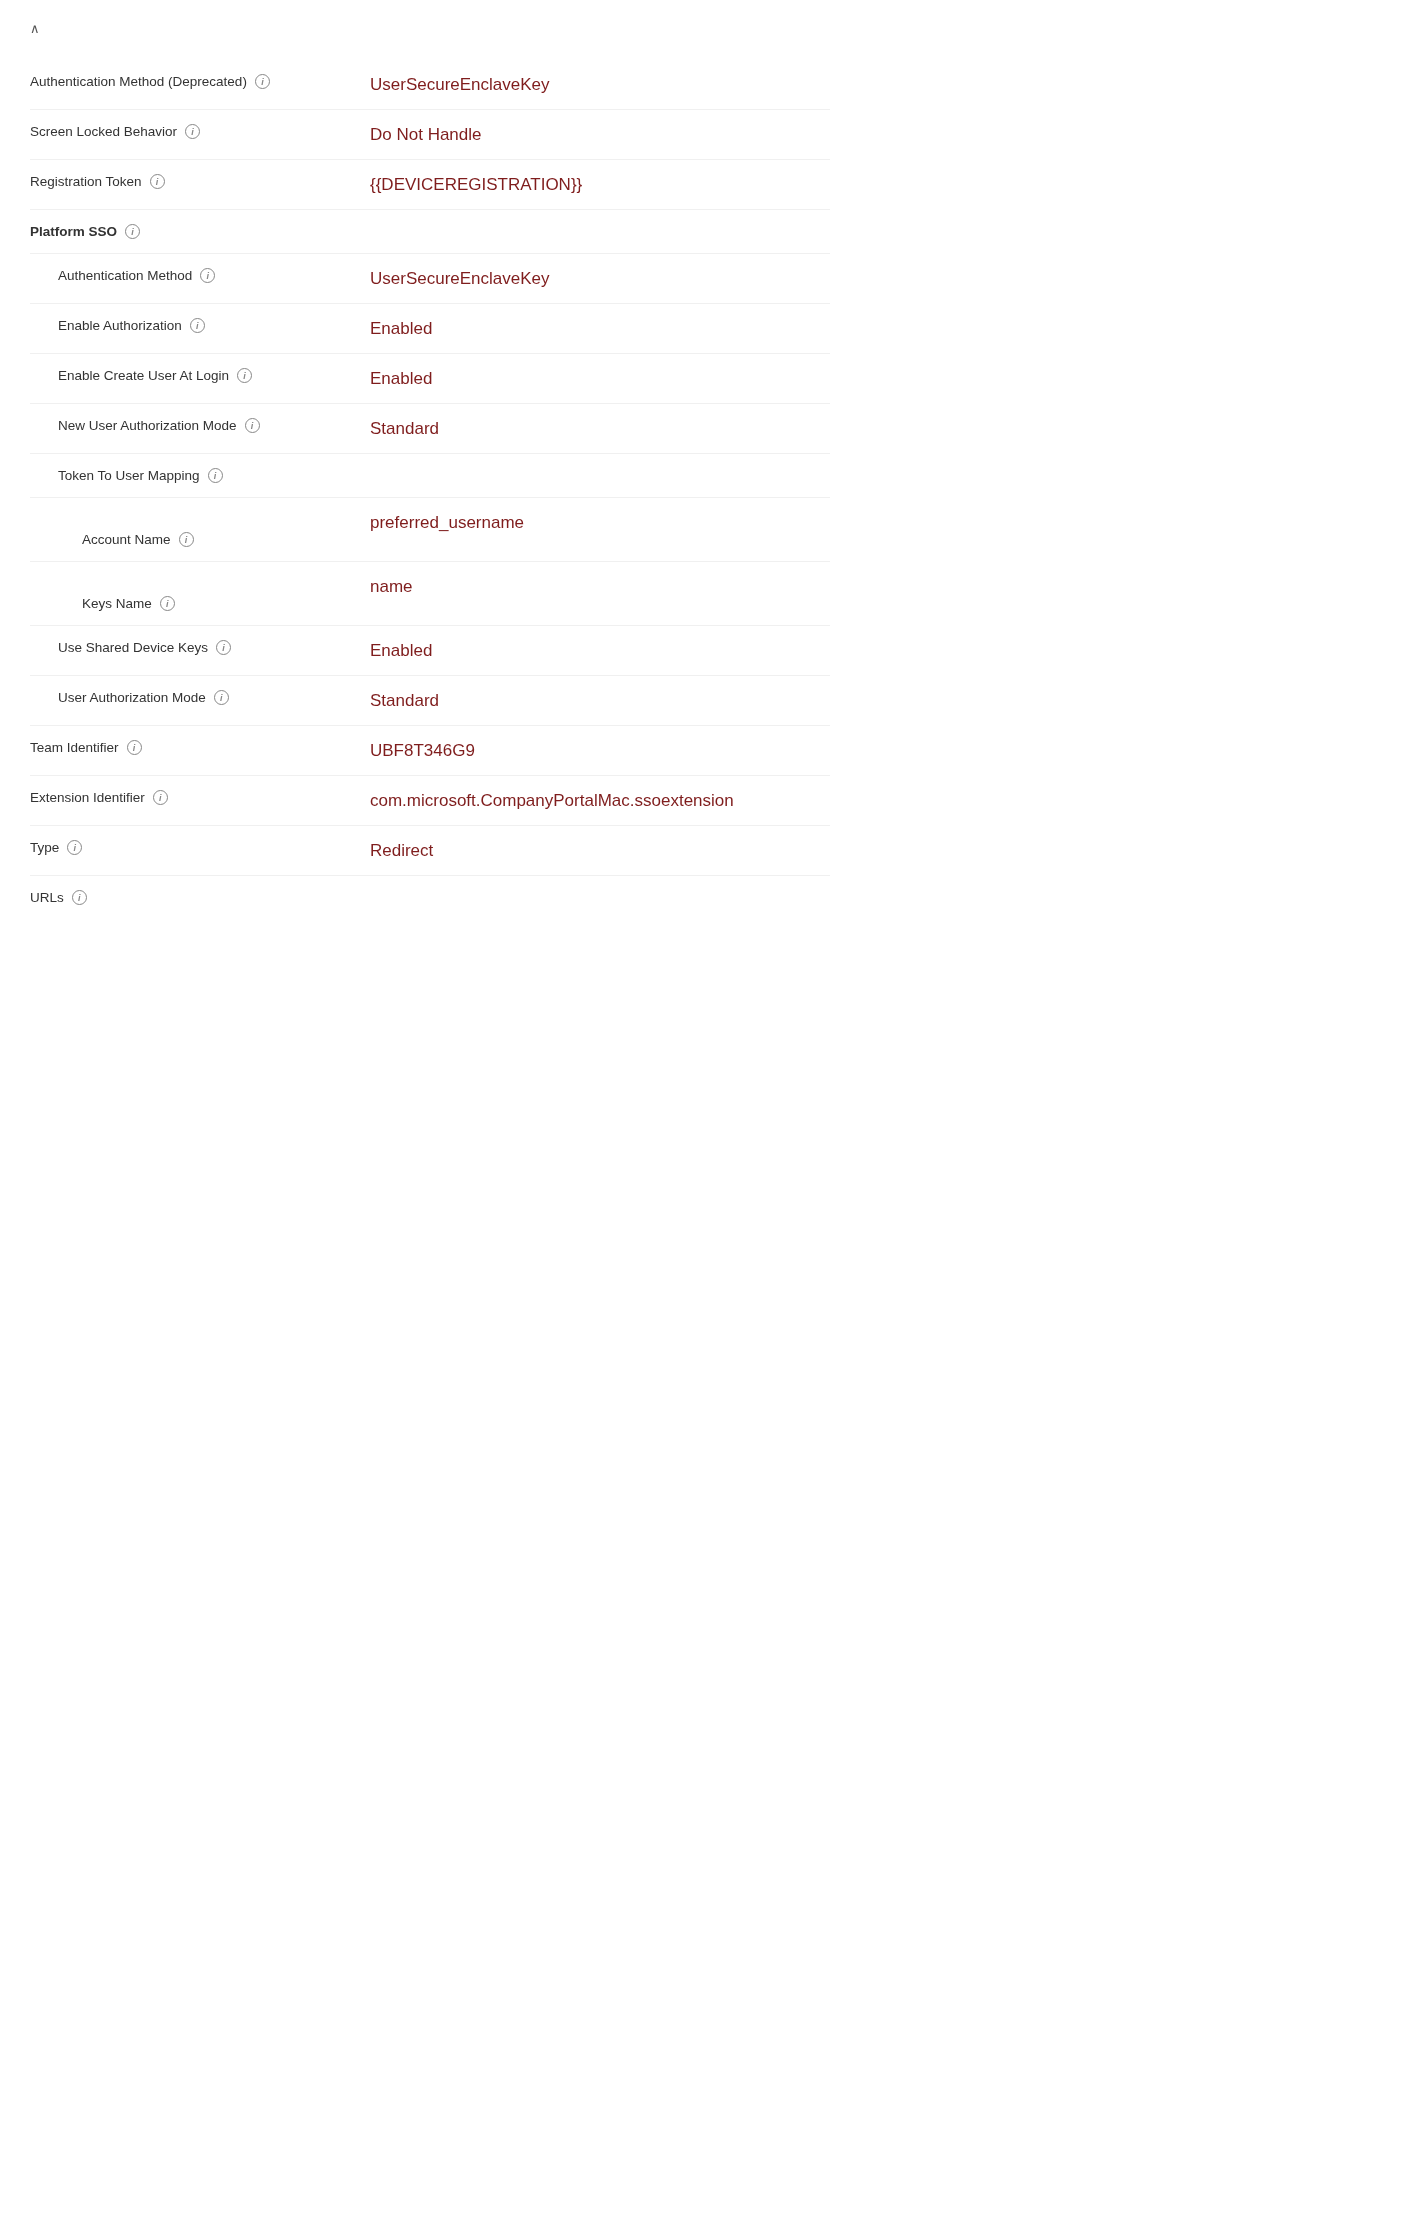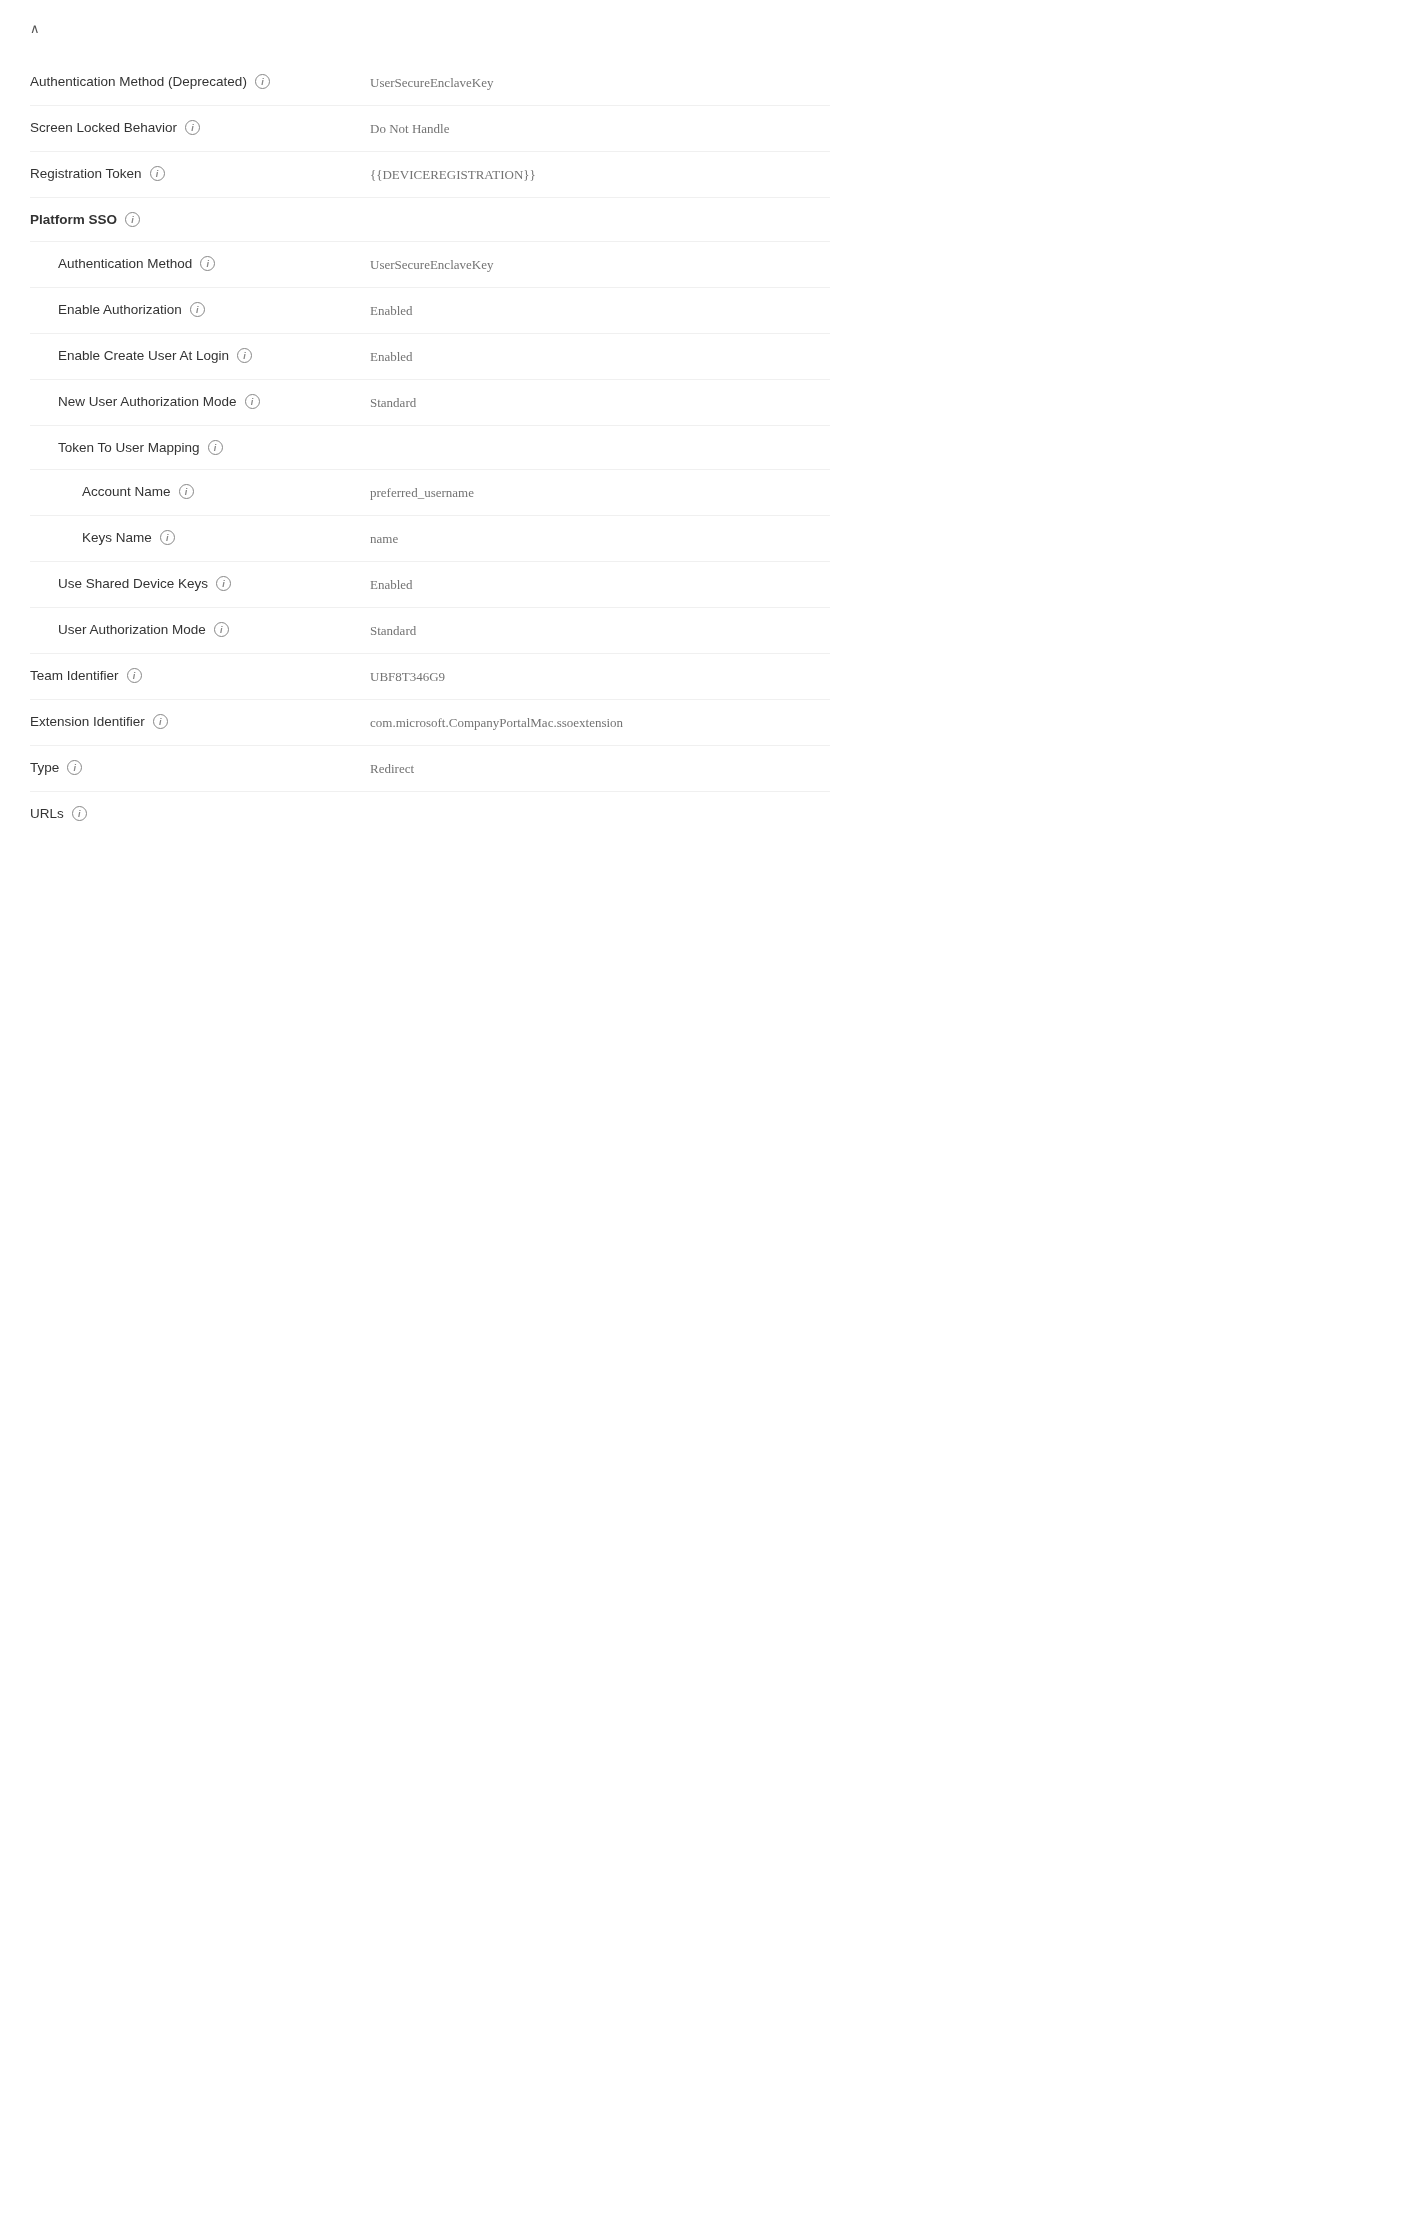--- a/index.html
+++ b/index.html
@@ -39,42 +39,42 @@
       align-items: center;
       gap: 8px;
       color: #333;
       font-size: 13.5px;
     }
     .field-label-indent1 {
       padding-left: 28px;
     }
     .field-label-indent2 {
       padding-left: 52px;
+      margin-top: 20px;
     }
     .info-icon {
       display: inline-flex;
       align-items: center;
       justify-content: center;
       width: 15px;
       height: 15px;
       border: 1.5px solid #888;
       border-radius: 50%;
       font-size: 9px;
       color: #888;
       font-style: italic;
       font-weight: bold;
       cursor: default;
       flex-shrink: 0;
     }
     .field-value-col {
       flex: 1;
-      color: #737373;
-      font-size: 13px;
+      color: #7f1d1d;
+      font-size: 17px;
       padding-top: 1px;
-      font-family: Liberation Serif, serif;
     }
     .url-value {
       word-break: break-all;
       line-height: 1.6;
     }
   </style>
 </head>
 <body>
 
 <div>

